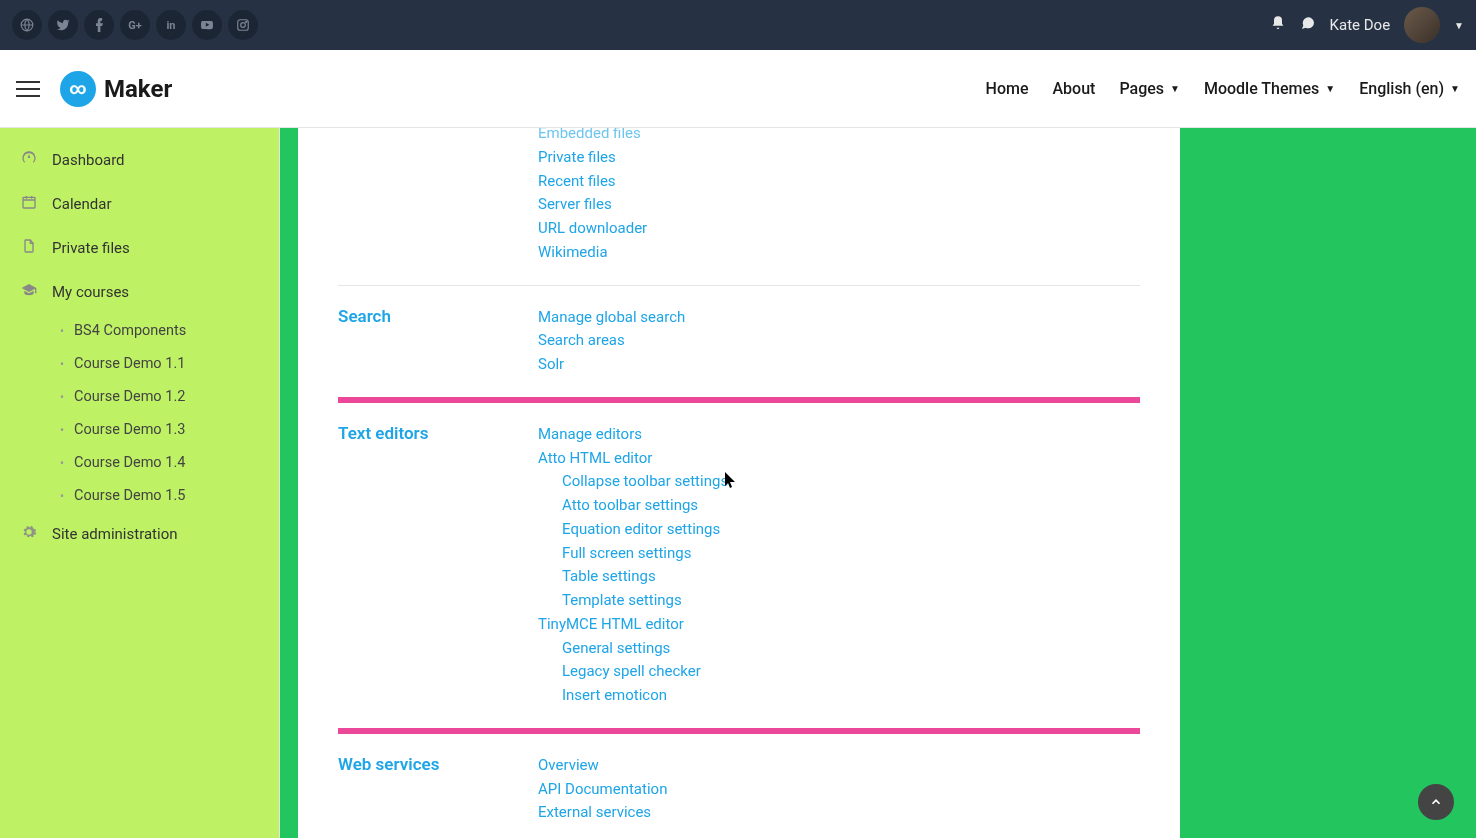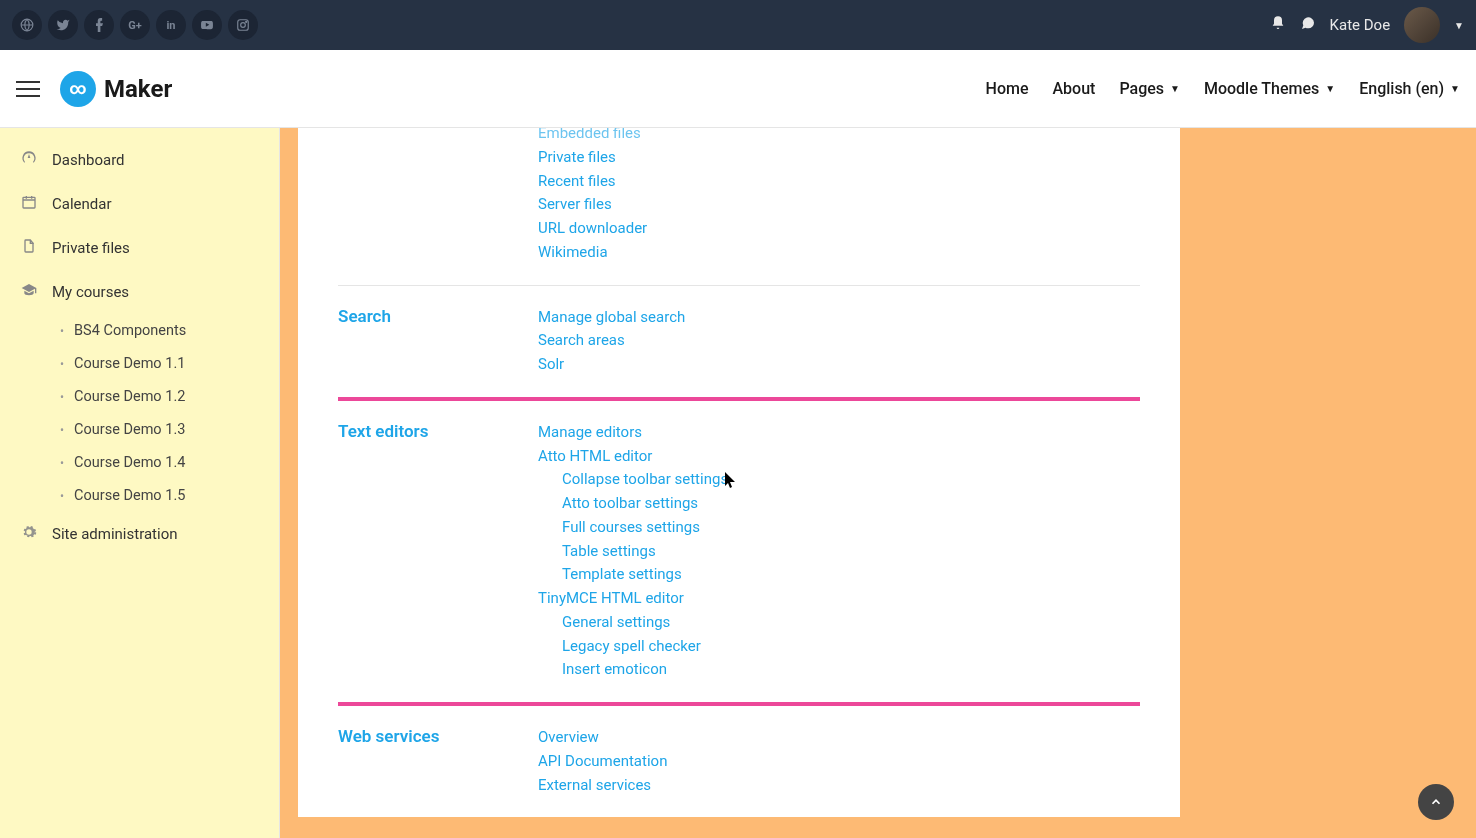--- a/index.html
+++ b/index.html
@@ -24,32 +24,32 @@
     .brand-icon { width: 36px; height: 36px; border-radius: 50%; background: #1ea5e8; display: flex; align-items: center; justify-content: center; color: #fff; font-weight: bold; font-size: 20px; }
     .brand-text { font-weight: 700; font-size: 24px; color: #1a1a1a; }
     .nav-right { display: flex; align-items: center; gap: 24px; }
     .nav-link { font-size: 16px; color: #1a1a1a; cursor: pointer; font-weight: 500; display: flex; align-items: center; gap: 6px; }
     .nav-caret { font-size: 10px; }
     
     
     .layout { display: flex; height: calc(838px - 128px); }
     
     
-    .sidebar { width: 280px; background: #fef9c3; border-right: 1px solid #e5e5e5; overflow-y: auto; padding-top: 10px; }
+    .sidebar { width: 280px; background: #bef264; border-right: 1px solid #e5e5e5; overflow-y: auto; padding-top: 10px; }
     .side-item { display: flex; align-items: center; gap: 14px; padding: 12px 20px; font-size: 15px; color: #333; cursor: pointer; }
     .side-icon { width: 18px; color: #888; font-size: 16px; text-align: center; }
     .side-sub { padding-left: 40px; }
     .side-sub-item { display: flex; align-items: center; gap: 10px; padding: 8px 20px; font-size: 14.5px; color: #444; cursor: pointer; }
     .side-sub-item::before { content: "•"; color: #999; font-size: 12px; }
     
     
-    .main { flex: 1; background: #fdba74; overflow-y: hidden; padding: 0 6px; position: relative; }
+    .main { flex: 1; background: #22c55e; overflow-y: hidden; padding: 0 6px; position: relative; }
     .content-card { background: #fff; margin: 0 0; width: 895px; min-height: 100%; padding: 0 40px; margin-left: 12px; }
     
-    .setting-section { display: flex; padding: 20px 0; border-bottom: 4px solid #ec4899; }
+    .setting-section { display: flex; padding: 20px 0; border-bottom: 6px solid #ec4899; }
     .setting-section:last-child { border-bottom: none; }
     .setting-title { width: 200px; flex-shrink: 0; }
     .setting-title a { color: #1ea5e8; font-size: 17px; font-weight: 600; text-decoration: none; cursor: pointer; }
     .setting-links { flex: 1; }
     .link-item, .link-sub-item { display: block; color: #1ea5e8; font-size: 15px; line-height: 1.45; cursor: pointer; padding: 1px 0; }
     .link-sub-item { padding-left: 24px; }
     
     .top-partial { padding-bottom: 20px; border-bottom: 1px solid #e5e5e5; }
     .top-partial .setting-links { padding-left: 200px; }
     .top-partial .link-item.cut { color: #1ea5e8; opacity: 0.65; margin-top: -6px; }
@@ -230,21 +230,22 @@
             </div>
       </div>
 
       <div class="setting-section">
         <div class="setting-title"><a>Text editors</a></div>
         <div class="setting-links" id="text-editors-links">
               <a class="link-item">Manage editors</a>
               <a class="link-item">Atto HTML editor</a>
               <a class="link-sub-item">Collapse toolbar settings</a>
               <a class="link-sub-item">Atto toolbar settings</a>
-              <a class="link-sub-item">Full courses settings</a>
+              <a class="link-sub-item">Equation editor settings</a>
+              <a class="link-sub-item">Full screen settings</a>
               <a class="link-sub-item">Table settings</a>
               <a class="link-sub-item">Template settings</a>
               <a class="link-item">TinyMCE HTML editor</a>
               <a class="link-sub-item">General settings</a>
               <a class="link-sub-item">Legacy spell checker</a>
               <a class="link-sub-item">Insert emoticon</a>
             </div>
       </div>
 
       <div class="setting-section">

